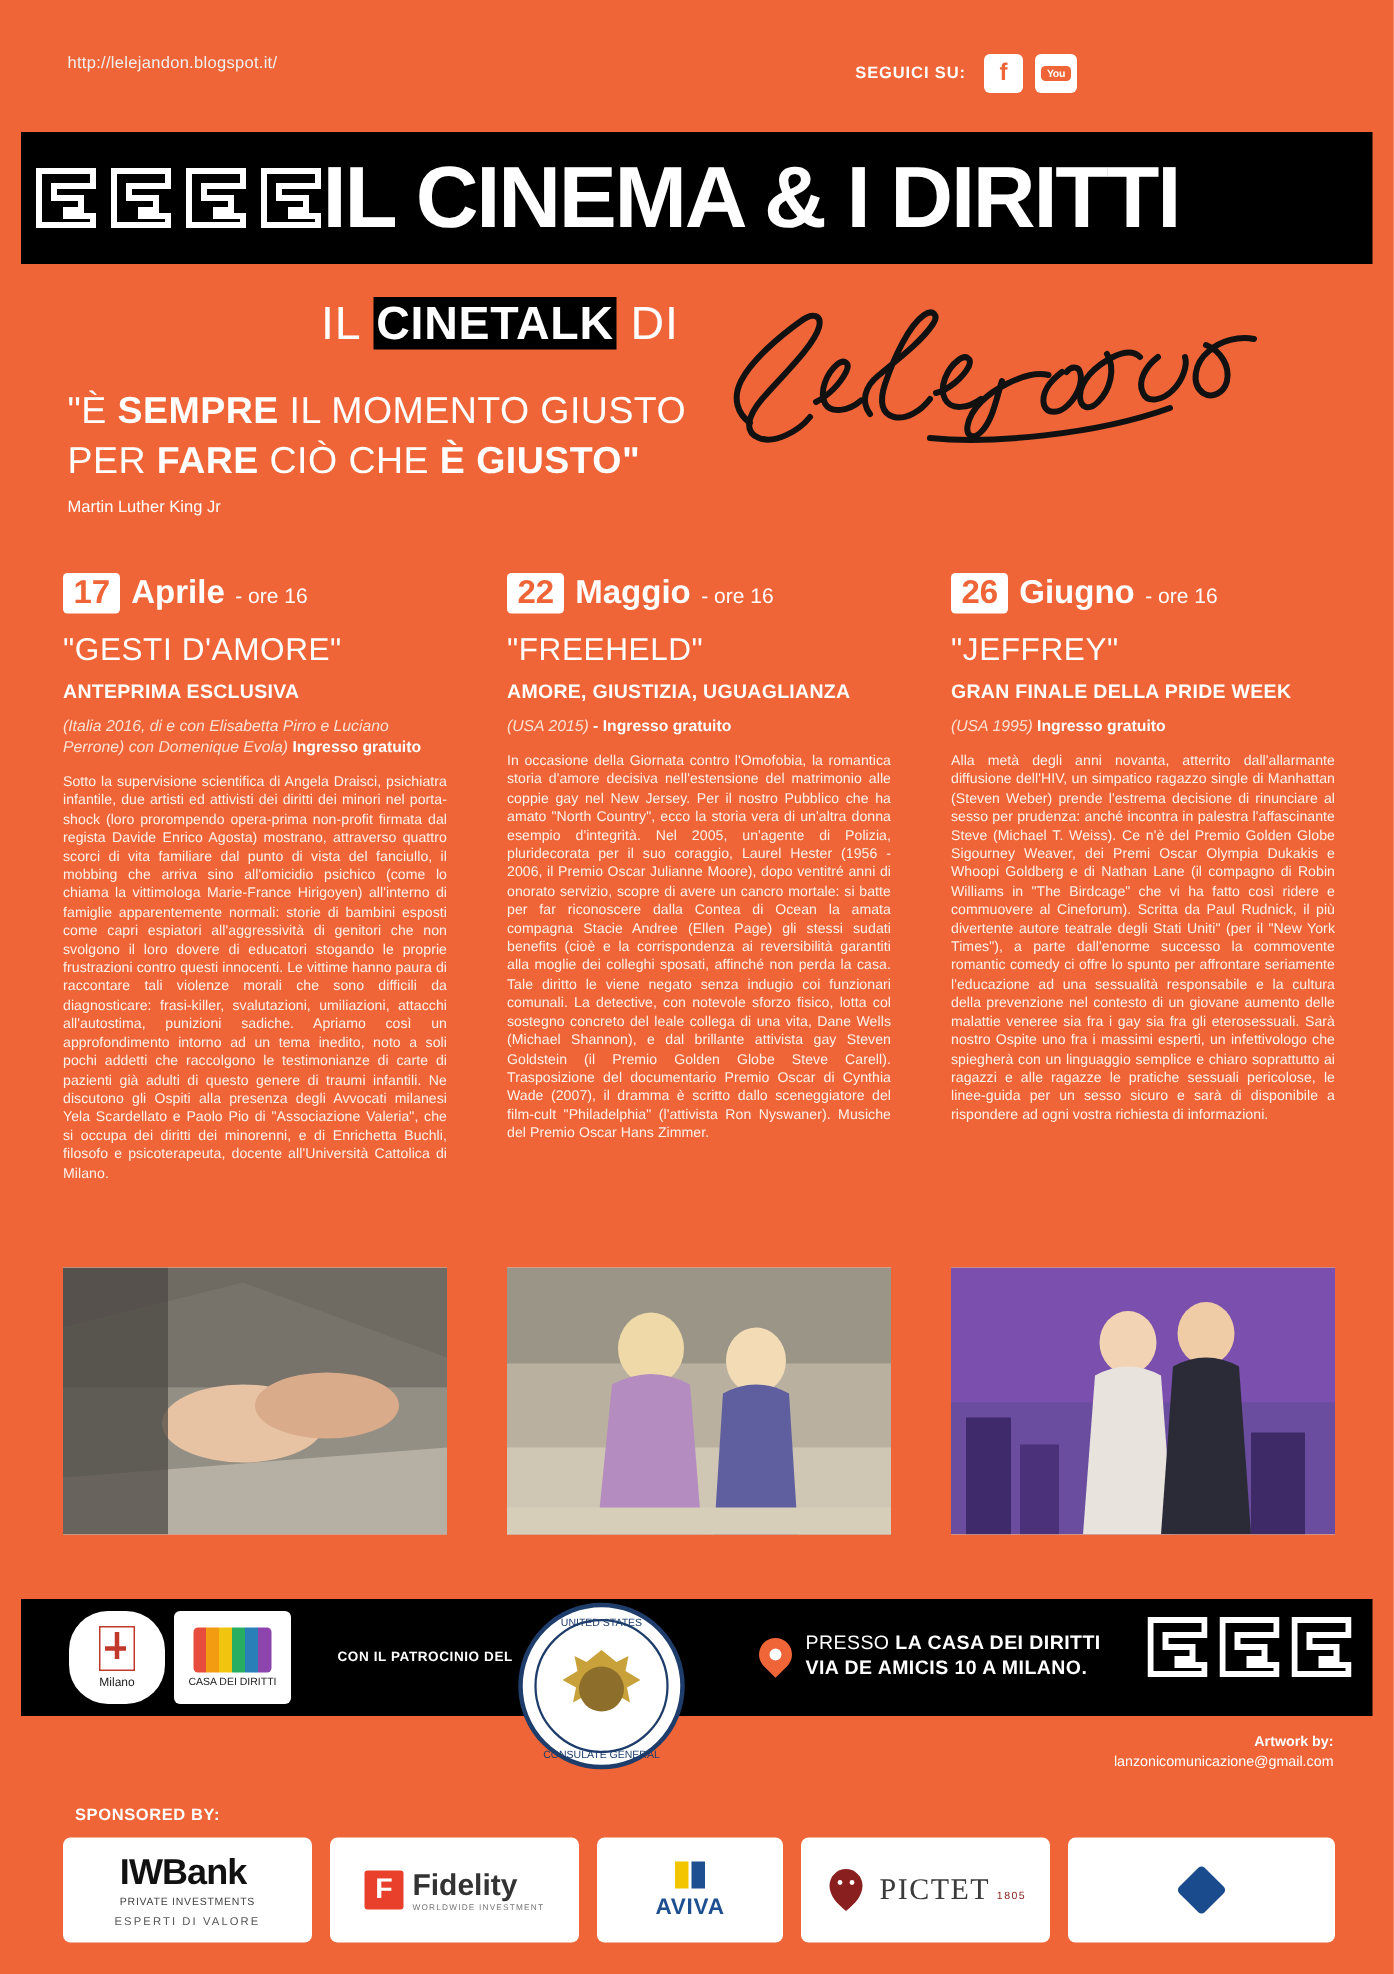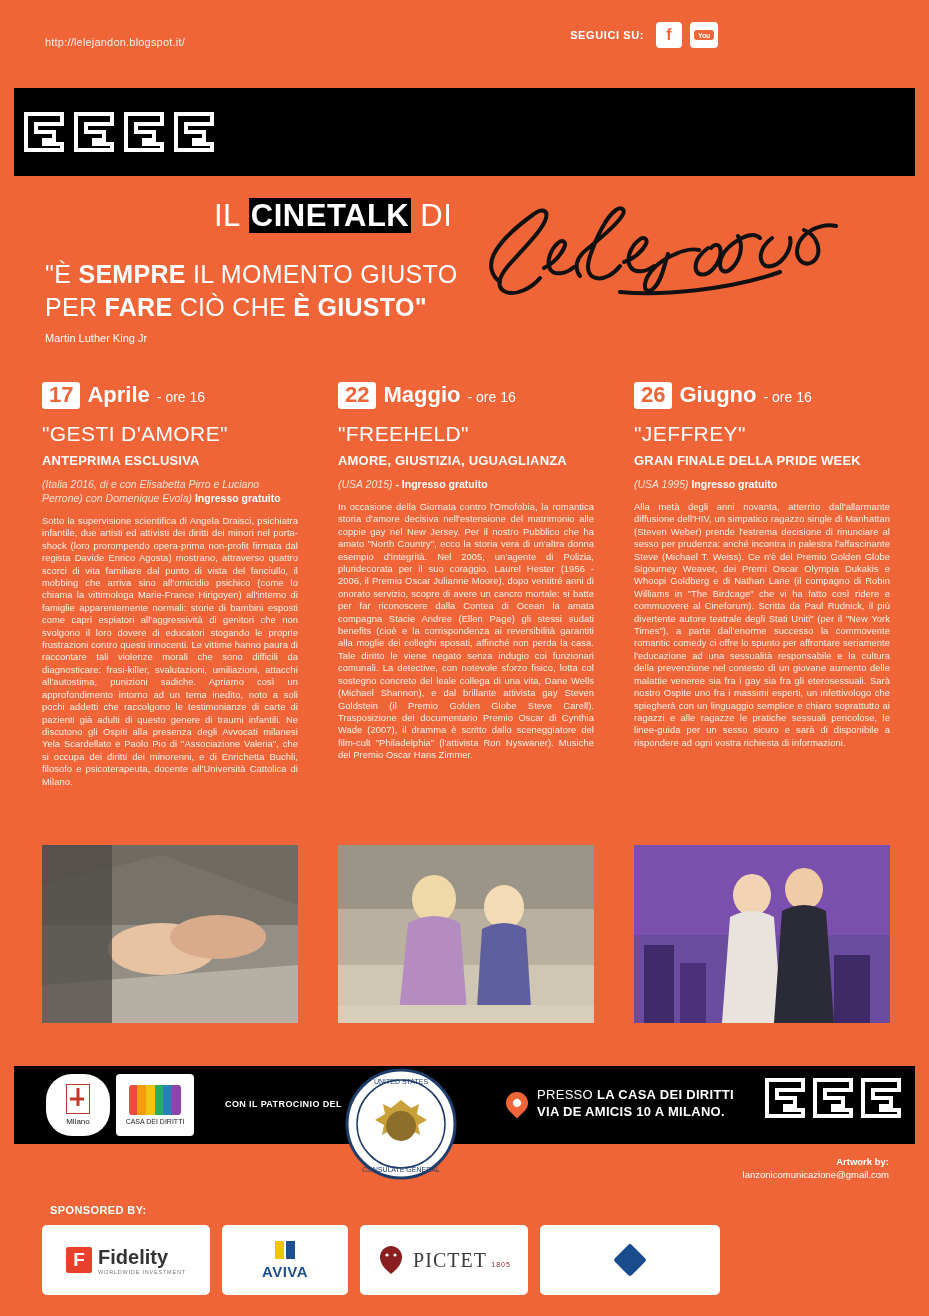--- a/index.html
+++ b/index.html
@@ -31,21 +31,21 @@
   }
   .url {
     position: absolute;
     left: 45px; top: 36px;
     font-size: 11px;
     color: #efefef;
     letter-spacing: .2px;
   }
   .social {
     position: absolute;
-    right: 38px; top: 22px;
+    right: 38px; top: 36px;
     display: flex;
     align-items: center;
     gap: 8px;
   }
   .social-label {
     font-size: 11px;
     font-weight: bold;
     color: #ffffff;
     letter-spacing: .6px;
     margin-right: 4px;
@@ -431,20 +431,21 @@
       <svg width="40" height="40" viewBox="0 0 40 40">
           <path d="M2 38V2h36v10H12v8h18v8H20v4h18v6z" fill="none" stroke="#fff" stroke-width="4"></path>
         </svg>
     </span>
     <span class="gkey">
       <svg width="40" height="40" viewBox="0 0 40 40">
           <path d="M2 38V2h36v10H12v8h18v8H20v4h18v6z" fill="none" stroke="#fff" stroke-width="4"></path>
         </svg>
     </span>
   </div>
+  <div class="headline">IL CINEMA &amp; I DIRITTI</div>
 
   <div class="cinetalk">
     <span>IL </span><b class="tag">CINETALK</b><span> DI</span>
   </div>
   <div class="signature">
     <svg width="420" height="110" viewBox="0 0 420 110">
       <g fill="none" stroke="#111" stroke-width="4" stroke-linecap="round">
         <path d="M30 86c-8-6-12-16-6-28 7-14 26-30 40-40 8-6 14-4 12 4-3 12-24 32-38 48-10 12-12 22-2 26 10 4 26-4 34-14"></path>
         <path d="M74 72c8-4 16-12 20-20 3-6-1-9-6-5-7 6-12 18-8 26 4 7 16 5 24-2"></path>
         <path d="M110 80c-6-8-4-18 6-26 12-10 28-22 36-34 4-6 0-10-6-6-10 7-20 28-26 46-4 12-2 20 6 22 8 2 18-4 24-12"></path>
@@ -602,20 +603,27 @@
   </div>
 
   <div class="artwork">
     <div class="t1">Artwork by:</div>
     <div>lanzonicomunicazione@gmail.com</div>
   </div>
 
   <div class="sponsored-by">SPONSORED BY:</div>
 
   <div class="sponsor-bar">
+    <div class="sp sp1">
+      <div class="iw">
+        <span>IW</span><span>Bank</span>
+        <small>PRIVATE INVESTMENTS</small>
+      </div>
+      <div class="iw-sub">ESPERTI DI VALORE</div>
+    </div>
 
     <div class="sp sp2">
       <div class="fid">
         <span class="mark">F</span>
         <span class="name">
           <span>Fidelity</span>
           <small>WORLDWIDE INVESTMENT</small>
         </span>
       </div>
     </div>

